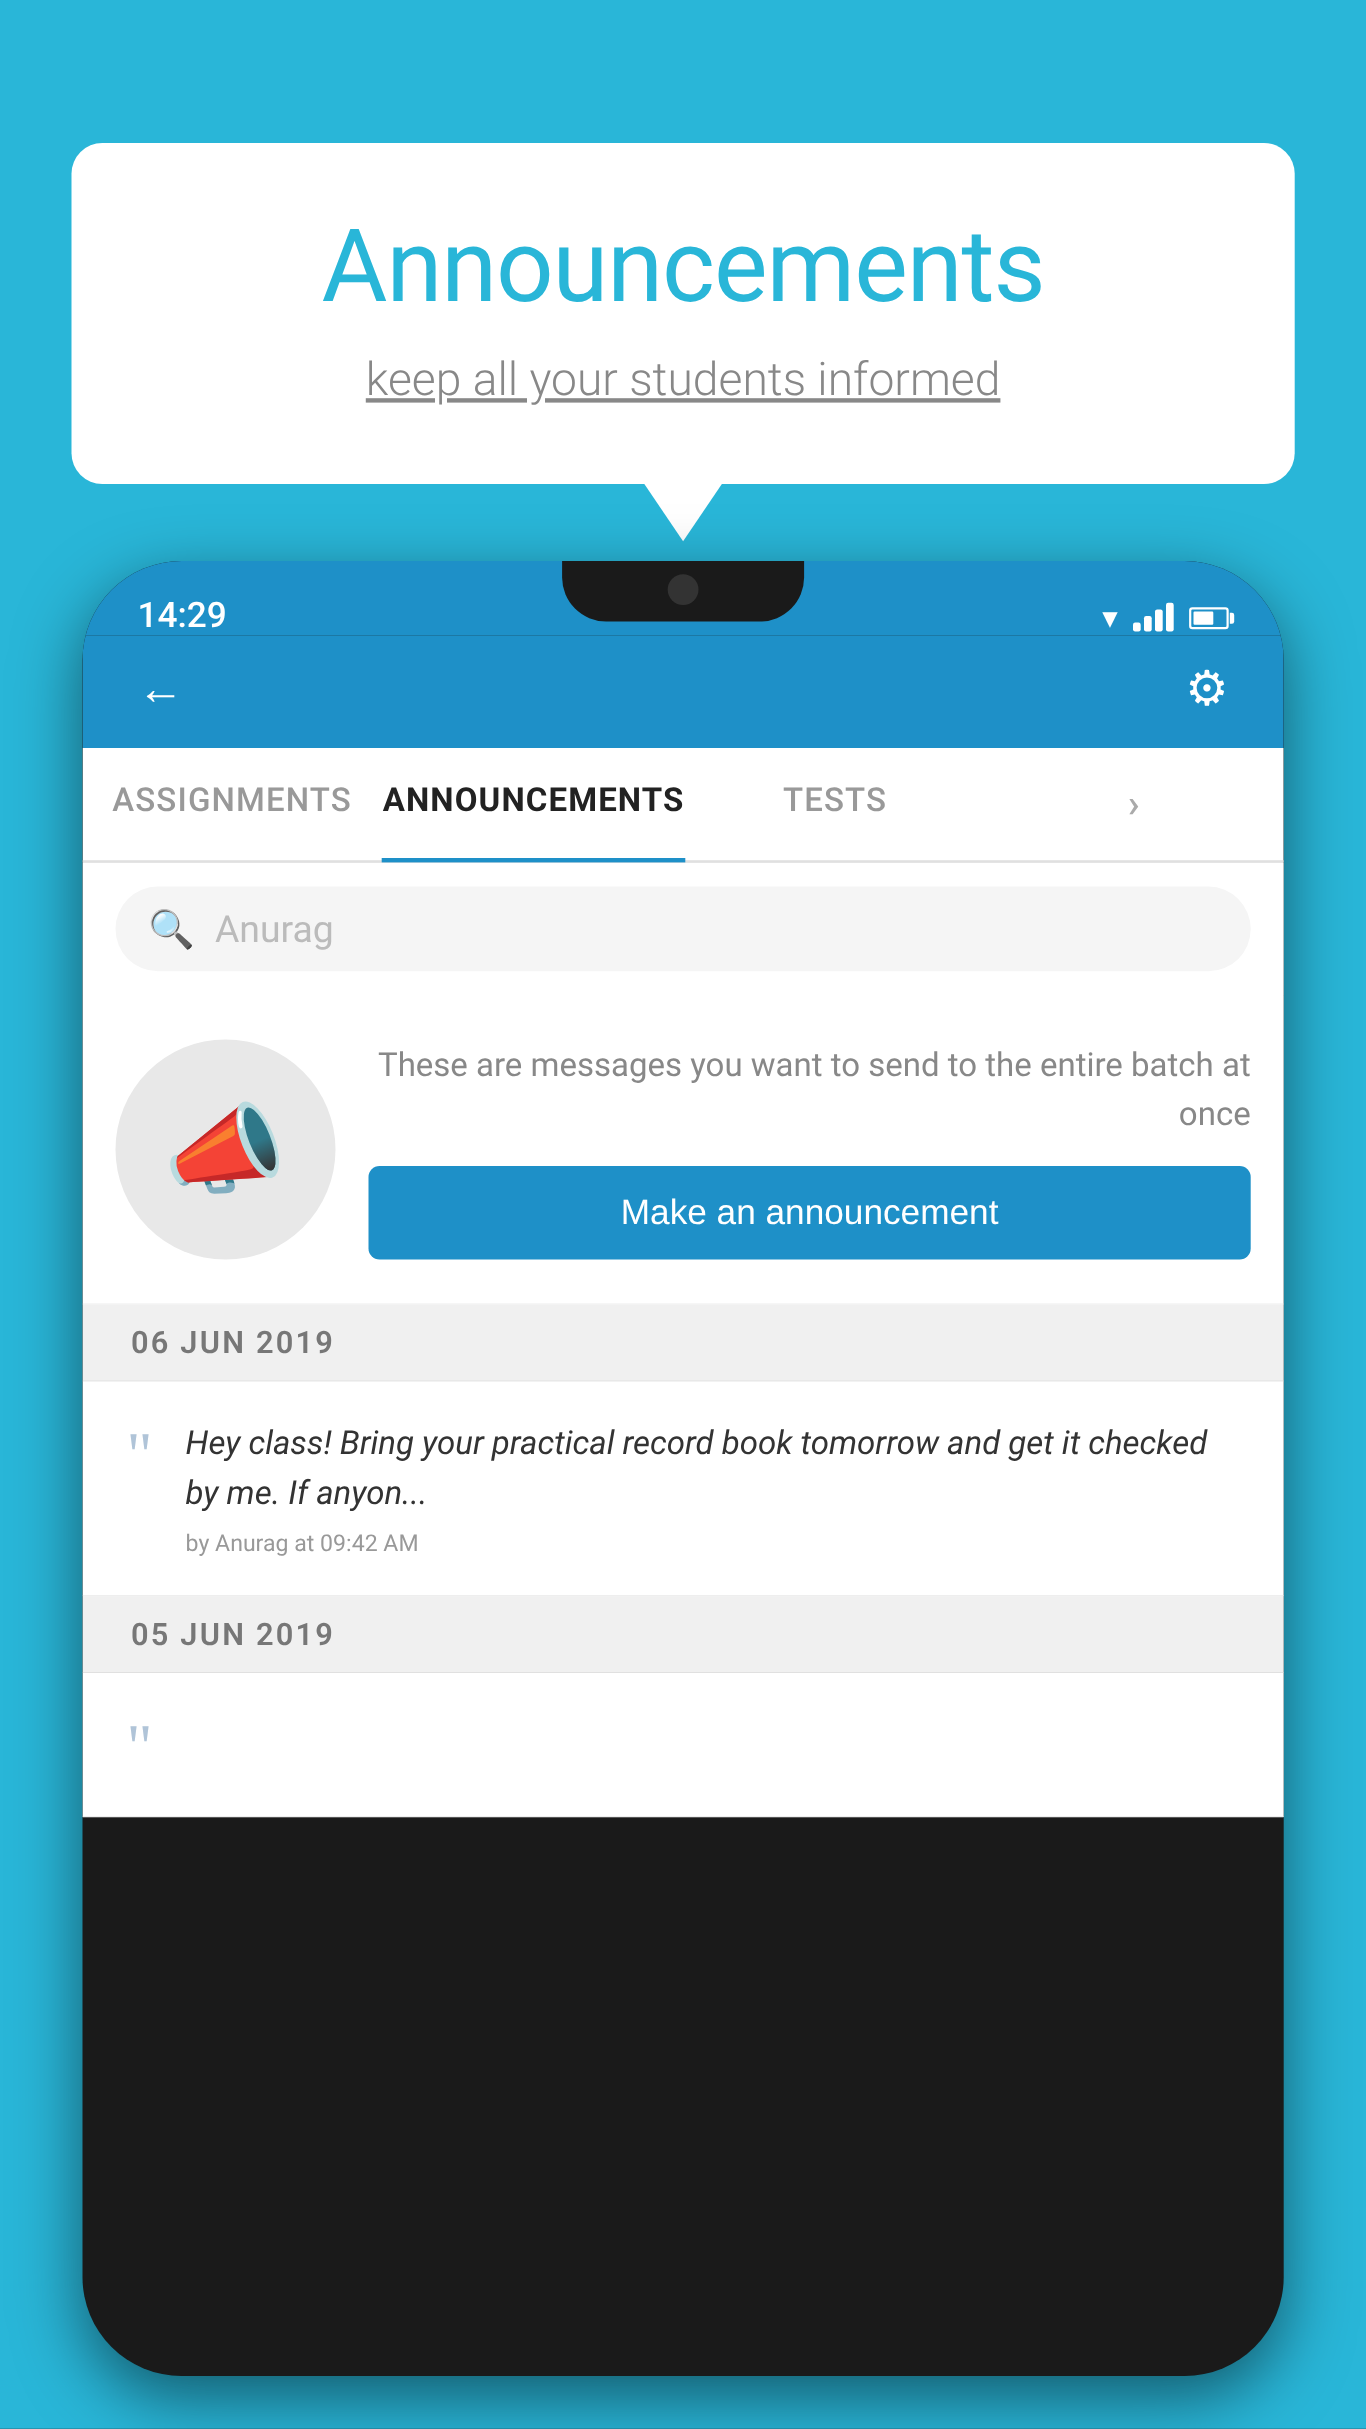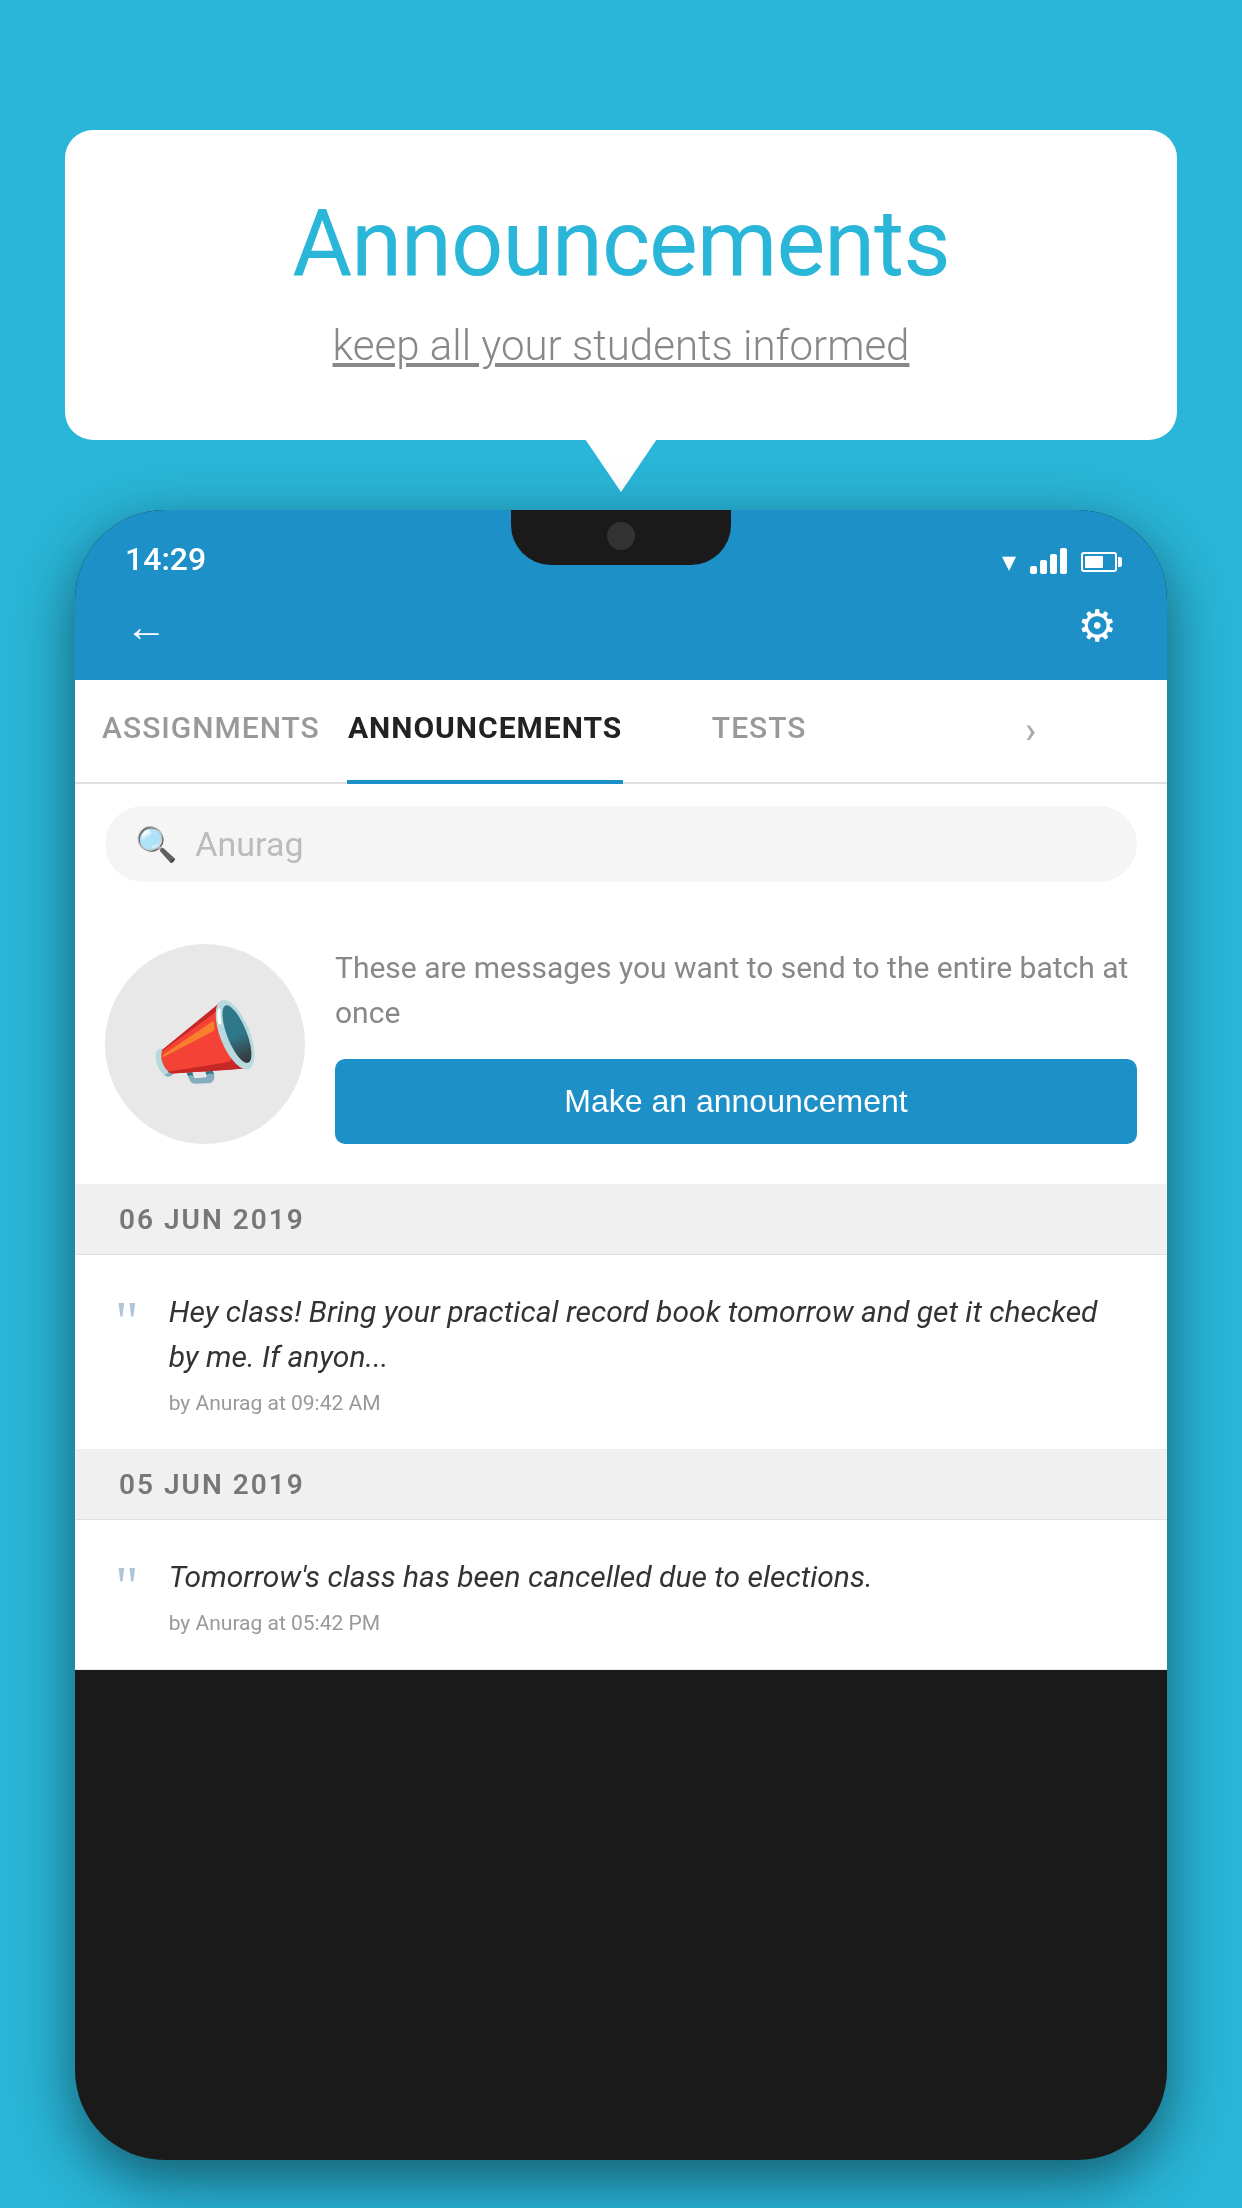--- a/index.html
+++ b/index.html
@@ -304,20 +304,21 @@
     .announcement-right {
       display: flex;
       flex-direction: column;
       gap: 24px;
     }
 
     .announcement-desc {
       font-size: 30px;
       color: #888;
       line-height: 1.5;
+      text-align: right;
     }
 
     .make-announcement-btn {
       background: #1e90c8;
       color: white;
       border: none;
       border-radius: 10px;
       padding: 24px 36px;
       font-size: 32px;
       font-weight: 500;
@@ -442,21 +443,17 @@
         <div class="announcement-text-block">
           <div class="announcement-msg">Hey class! Bring your practical record book tomorrow and get it checked by me. If anyon...</div>
           <div class="announcement-meta">by Anurag at 09:42 AM</div>
         </div>
       </div>
 
       <div class="date-divider">05  JUN  2019</div>
 
       <div class="announcement-item">
         <div class="quote-icon">"</div>
-        <div class="announcement-text-block">
-          <div class="announcement-msg">Tomorrow's class has been cancelled due to elections.</div>
-          <div class="announcement-meta">by Anurag at 05:42 PM</div>
-        </div>
       </div>
 
     </div>
   </div>
 </div>
 
 </body></html>

